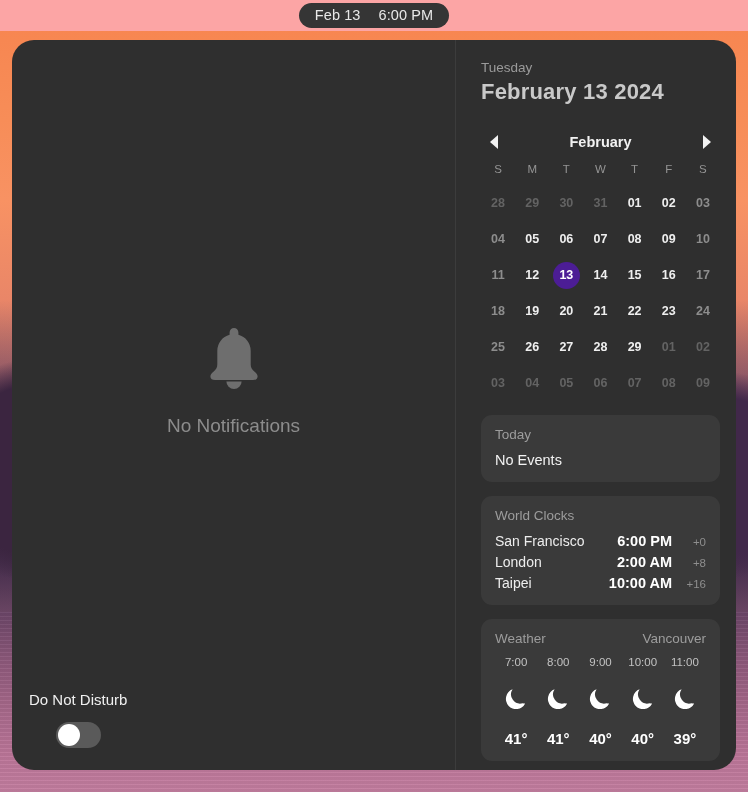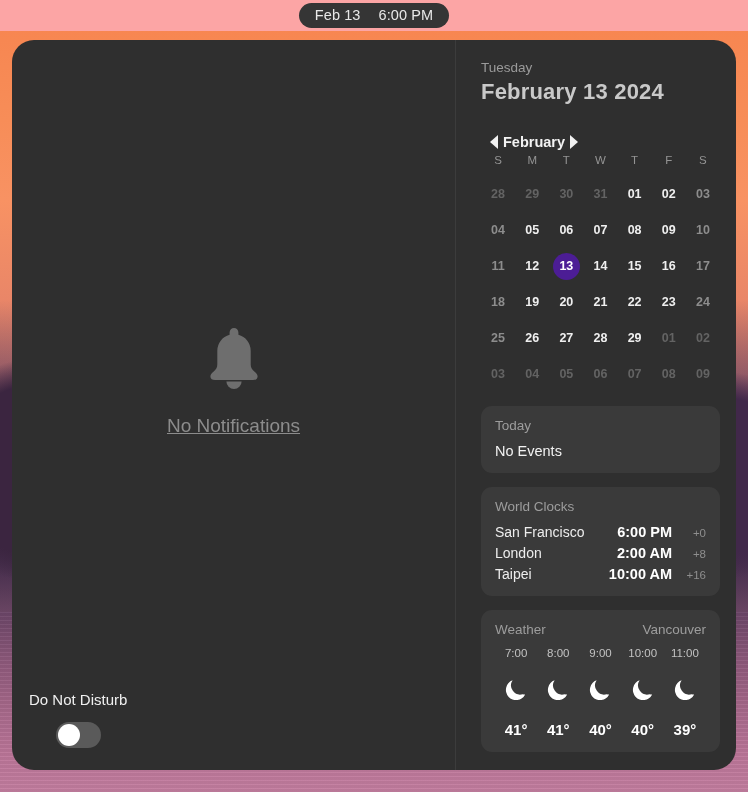--- a/index.html
+++ b/index.html
@@ -94,21 +94,20 @@
     position: absolute; left: 0; top: 0;
     width: 443px; height: 682px;
     display: flex; flex-direction: column;
     align-items: center; justify-content: center;
     gap: 24px;
   }
   #bell-wrap { width: 62px; height: 66px; position: relative; }
   #notif-label {
     color: #8c8c8c;
     font-size: 19px;
-    text-decoration: underline;
   }
   #dnd-row {
     position: absolute; left: 17px; bottom: 22px;
     display: flex; align-items: center; gap: 14px; flex-direction: column;
   }
   #dnd-label { color: #f0f0f0; font-size: 15px; }
   #dnd-toggle {
     width: 45px; height: 26px;
     background: #5a5a5a;
     border-radius: 13px;
@@ -128,22 +127,22 @@
     flex: none;
     padding: 20px 16px 0 26px;
     position: relative;
   }
   .dayname { color: #9b9b9b; font-size: 13.5px; margin-bottom: 4px; }
   .bigdate { color: #c9c9c9; font-size: 22px; font-weight: bold; letter-spacing: .2px; }
 
   
   #cal { margin-top: 28px; }
   #cal-nav {
-    display: flex; align-items: center; justify-content: flex-start;
-    padding: 0 4px; margin-bottom: 3px;
+    display: flex; align-items: center; justify-content: space-between;
+    padding: 0 4px; margin-bottom: 12px;
   }
   #cal-month { color: #f2f2f2; font-size: 14.5px; font-weight: bold; }
   .navbtn {
     width: 18px; height: 18px;
     display: flex; align-items: center; justify-content: center;
     cursor: pointer;
   }
   .tri-l {
     width: 0; height: 0;
     border-top: 7px solid transparent;

